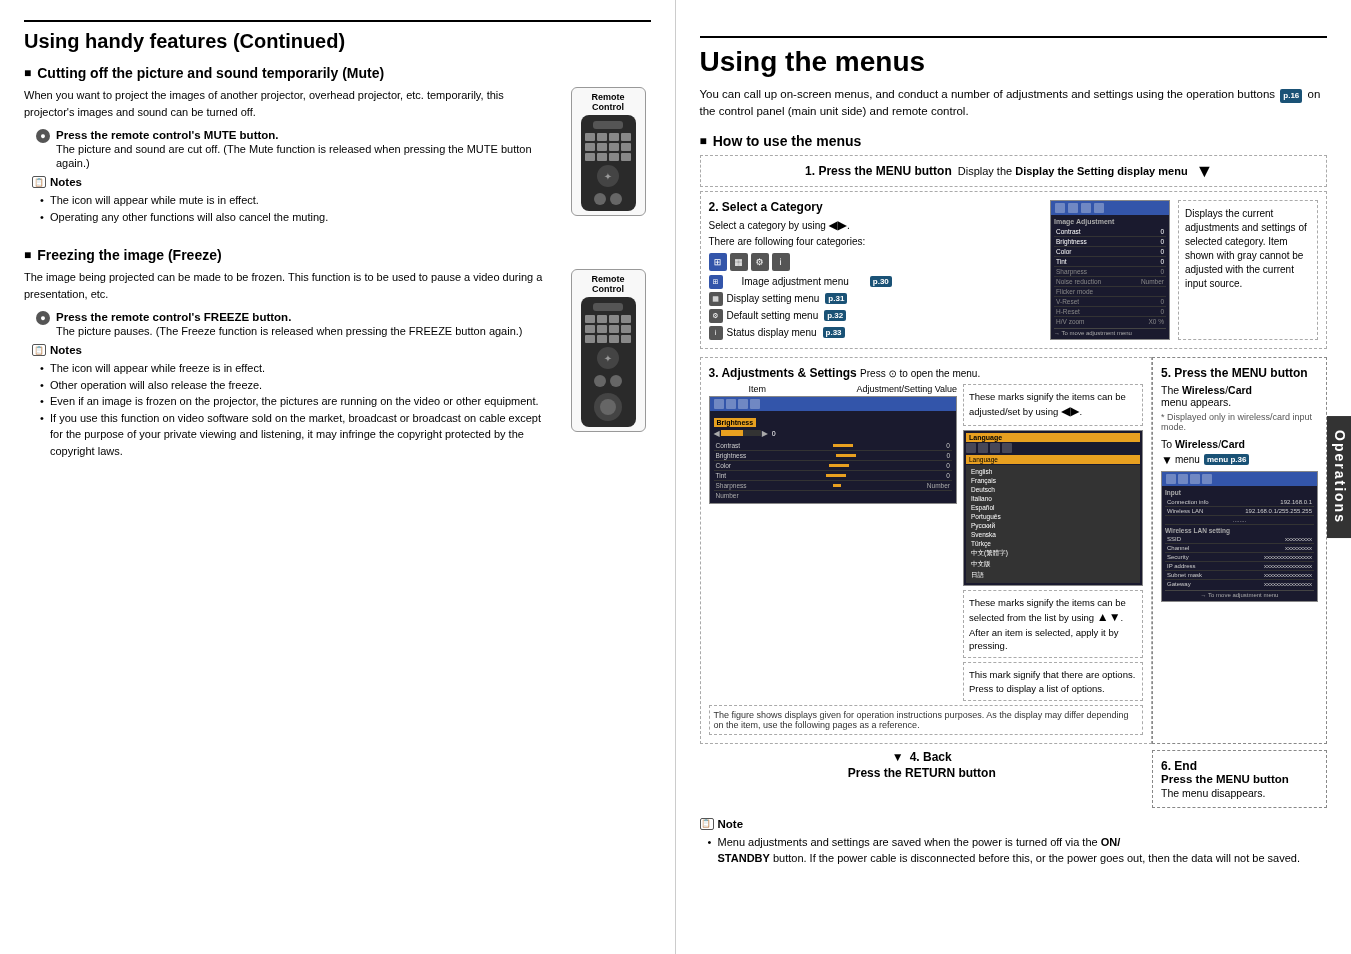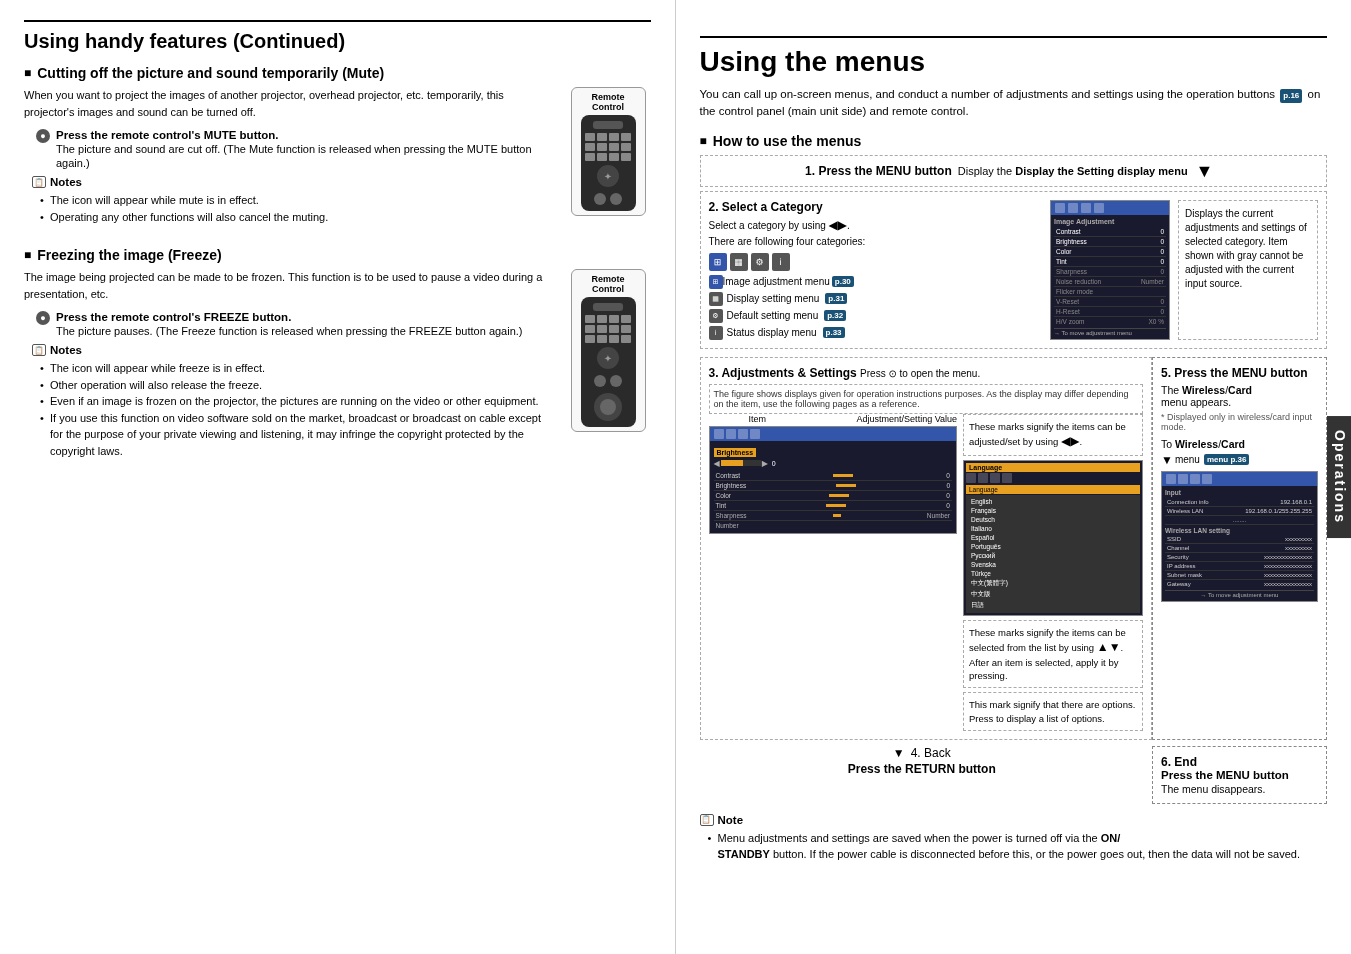--- a/index.html
+++ b/index.html
@@ -448,21 +448,21 @@
           <div style="font-size:10px; margin-bottom:6px;">There are following four categories:</div>
 
           <div style="display:flex; gap:3px; margin-bottom:4px;">
             <div style="width:18px;height:18px;background:#3355aa;border-radius:2px;display:flex;align-items:center;justify-content:center;color:#fff;font-size:9px;">⊞</div>
             <div style="width:18px;height:18px;background:#555;border-radius:2px;display:flex;align-items:center;justify-content:center;color:#fff;font-size:9px;">▦</div>
             <div style="width:18px;height:18px;background:#555;border-radius:2px;display:flex;align-items:center;justify-content:center;color:#fff;font-size:9px;">⚙</div>
             <div style="width:18px;height:18px;background:#555;border-radius:2px;display:flex;align-items:center;justify-content:center;color:#fff;font-size:9px;">ℹ</div>
           </div>
 
           <div>
-            <div style="display:flex; align-items:center; gap:0; font-size:10px; margin-bottom:3px;">
+            <div style="display:flex; align-items:center; gap:19px; font-size:10px; margin-bottom:3px;">
               <div style="width:14px;height:14px;background:#3355aa;border-radius:2px;display:flex;align-items:center;justify-content:center;color:#fff;font-size:7px;">⊞</div>
               <span>Image adjustment menu</span>
               <span class="inline-ref">p.30</span>
             </div>
             <div style="display:flex; align-items:center; gap:4px; font-size:10px; margin-bottom:3px;">
               <div style="width:14px;height:14px;background:#555;border-radius:2px;display:flex;align-items:center;justify-content:center;color:#fff;font-size:7px;">▦</div>
               <span>Display setting menu</span>
               <span class="inline-ref">p.31</span>
             </div>
             <div style="display:flex; align-items:center; gap:4px; font-size:10px; margin-bottom:3px;">
@@ -539,22 +539,20 @@
       </div>
     </div>
 
     <div style="display:flex; margin-bottom:6px;">
 
       <div style="flex:1; border:1.5px dashed #aaa; padding:8px;">
         <div style="font-weight:bold; font-size:12px; margin-bottom:4px;">
           <span>3. Adjustments &amp; Settings</span>
           <span style="font-size:10px; font-weight:normal;"> Press ⊙ to open the menu.</span>
         </div>
-
-        <div style="font-size:9px; color:#333; margin-top:4px; border:1px dashed #aaa; padding:4px;">The figure shows displays given for operation instructions purposes. As the display may differ depending on the item, use the following pages as a reference.</div>
 
         <div style="display:flex; gap:6px;">
 
           <div style="position:relative; flex:1;">
 
             <div style="display:flex; justify-content:space-between; font-size:9px; margin-bottom:2px;">
               <span style="margin-left:40px;">Item</span>
               <span>Adjustment/Setting Value</span>
             </div>
 
@@ -650,20 +648,22 @@
               <span style="font-size:12px;"> ▲▼</span>.
               <br>
               <span>After an item is selected, apply it by pressing.</span>
             </div>
 
             <div style="border:1px dashed #aaa; padding:5px; font-size:9.5px; line-height:1.4;">
               <span>This mark signify that there are options. Press  to display a list of options.</span>
             </div>
           </div>
         </div>
+
+        <div style="font-size:9px; color:#333; margin-top:4px; border:1px dashed #aaa; padding:4px;">The figure shows displays given for operation instructions purposes. As the display may differ depending on the item, use the following pages as a reference.</div>
       </div>
 
       <div style="width:175px; border:1.5px dashed #888; padding:8px; font-size:10.5px;">
         <div style="font-weight:bold; font-size:12px; margin-bottom:4px;">5. Press the MENU button</div>
         <p style="font-size:10.5px; margin-bottom:4px;">
           The <strong>Wireless</strong>/<strong>Card</strong><br>menu appears.
         </p>
         <p style="font-size:9px; color:#555; margin-bottom:6px;">* Displayed only in wireless/card input mode.</p>
         <p style="font-size:10.5px; margin-bottom:3px;">
           To <strong>Wireless</strong>/<strong>Card</strong>
@@ -720,21 +720,21 @@
             <div style="font-size:6px; color:#aaa; margin-top:2px; border-top:1px solid #444; padding-top:1px; text-align:center;">→ To move adjustment menu</div>
           </div>
         </div>
       </div>
     </div>
 
     <div style="display:flex; align-items:flex-start; gap:8px; margin-bottom:8px;">
       <div style="flex:1; text-align:center;">
         <div style="display:flex; align-items:center; justify-content:center; gap:6px; margin-bottom:2px;">
           <span style="font-size:12px;">▼</span>
-          <span style="font-weight:normal; font-size:12px;">4. Back</span>
+          <span style="font-weight:bold; font-size:12px;">4. Back</span>
         </div>
         <div style="font-weight:bold; font-size:12px;">Press the RETURN button</div>
       </div>
 
       <div style="width:175px; border:1.5px dashed #888; padding:8px;">
         <div style="font-weight:bold; font-size:12px;">
           <span>6. End</span>
         </div>
         <div style="font-size:11.5px; font-weight:bold; margin-bottom:2px;">Press the MENU button</div>
         <div style="font-size:10.5px;">The menu disappears.</div>

